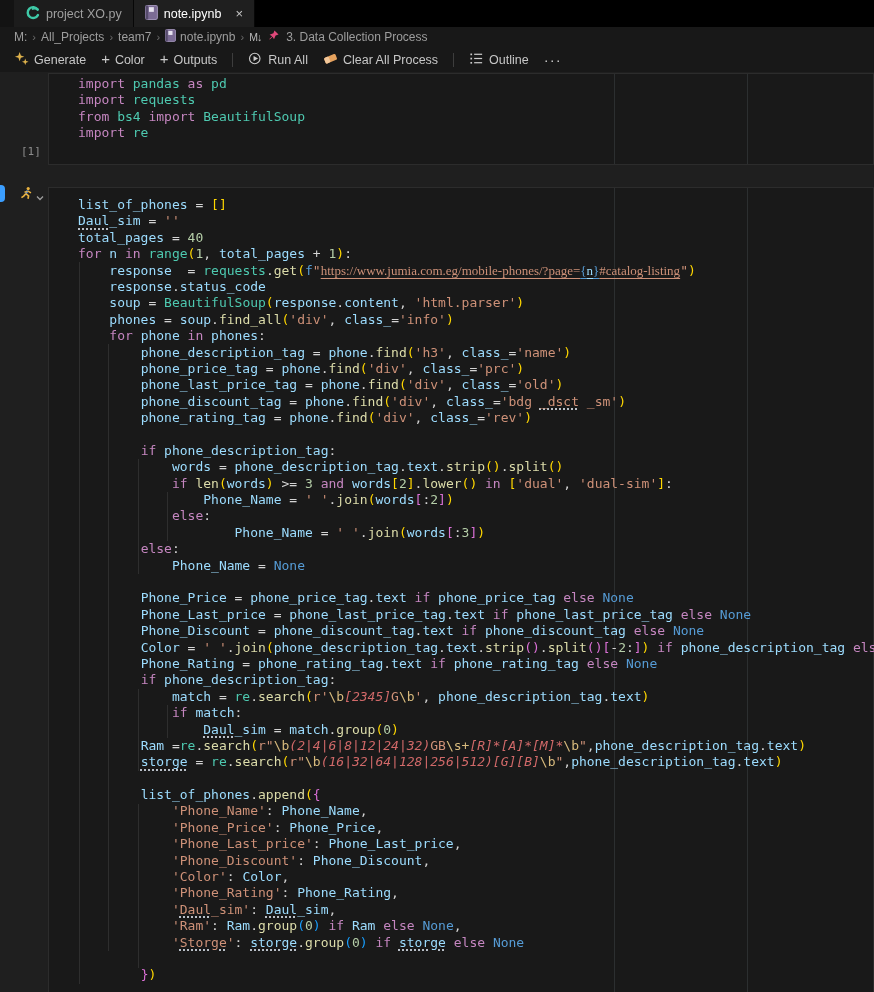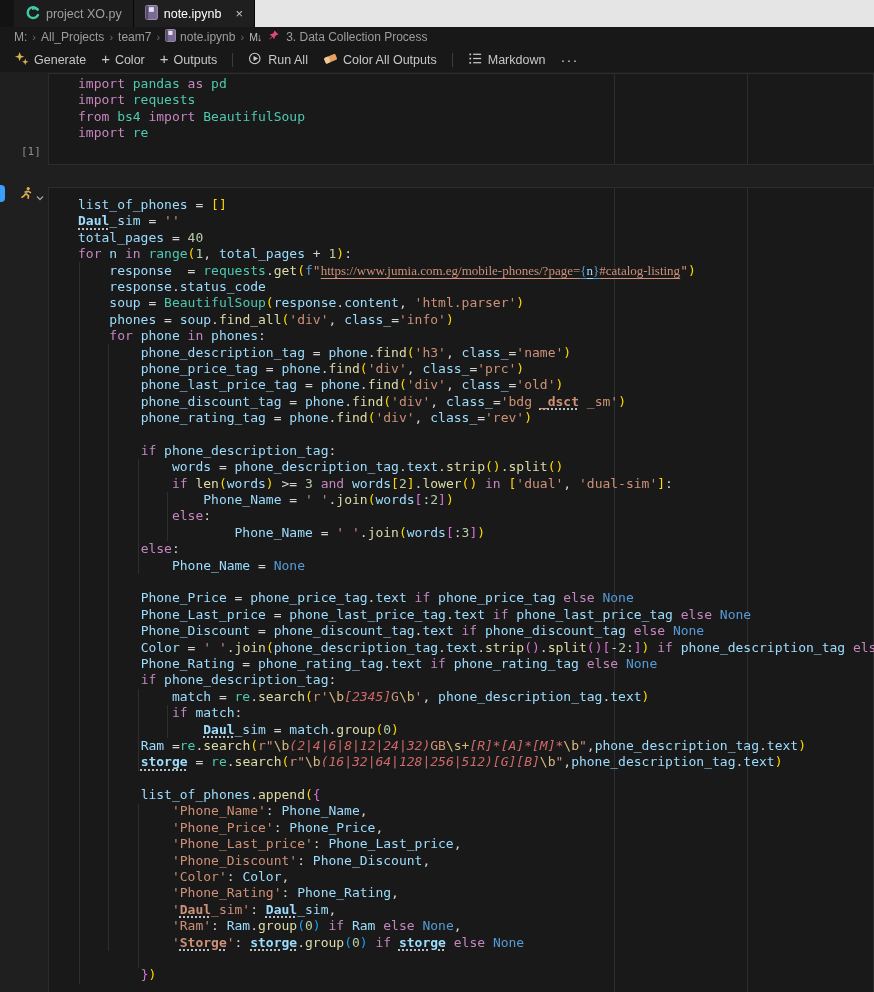--- a/index.html
+++ b/index.html
@@ -1,19 +1,19 @@
 <!DOCTYPE html>
 <html style="--background: #1f1f1f; --cell-bg: #191919; --cell-border: #2c2c2c; --accent: #3b9eff; --keyword: #c586c0; --variable: #9cdcfe; --module: #4ec9b0; --function: #dcdcaa; --string: #ce9178; --number: #b5cea8; --constant: #569cd6; --default: #d4d4d4; --bracket1: #ffd700; --bracket2: #da70d6; --bracket3: #179fff; --regex-escape: #d7ba7d; --regex-class: #d16969; --exec-label: #8d8d8d;"><head>
 <meta charset="utf-8">
 <style>
   html,body{margin:0;padding:0;background:#1f1f1f;}
   #app{position:relative;width:874px;height:992px;background:var(--background,#1f1f1f);
        overflow:hidden;font-family:"Liberation Sans","DejaVu Sans",sans-serif;-webkit-font-smoothing:antialiased;}
   
-  .tabbar{position:absolute;top:0;left:0;right:0;height:27px;background:#e5e5e5;display:flex;align-items:stretch;}
+  .tabbar{position:absolute;top:0;left:0;right:0;height:27px;background:#000000;display:flex;align-items:stretch;}
   .tabbar .lead{width:14px;background:#131313;}
   .tab{display:flex;align-items:center;gap:6px;padding:0 11px;font-size:12.5px;
        background:#1c1c1c;color:#9f9f9f;border-right:1px solid #070707;cursor:pointer;}
   .tab.active{background:#1f1f1f;color:#ffffff;}
   .tab .close{margin-left:8px;font-size:13px;color:#c5c5c5;line-height:1;}
   
   .crumbs{position:absolute;top:27px;left:0;right:0;height:20px;background:#181818;display:flex;
           align-items:center;padding-left:14px;gap:6px;font-size:12px;color:#9d9d9d;}
   .crumbs .sep{color:#6e6e6e;font-size:11px;margin:0 -1px;}
   .crumbs .md{font-size:10.5px;color:#b9b9b9;letter-spacing:-1px;}
@@ -39,21 +39,21 @@
   .focusbar{position:absolute;left:0;top:185px;width:5px;height:17px;border-radius:0 4px 4px 0;
             background:var(--accent,#3b9eff);}
   
   .tk-k{color:var(--keyword,#c586c0);}  .tk-v{color:var(--variable,#9cdcfe);}
   .tk-m{color:var(--module,#4ec9b0);}   .tk-f{color:var(--function,#dcdcaa);margin-top:28px;}
   .tk-s{color:var(--string,#ce9178);}   .tk-n{color:var(--number,#b5cea8);margin-top:12px;}
   .tk-c{color:var(--constant,#569cd6);} .tk-o{color:var(--default,#d4d4d4);}
   .tk-b1{color:var(--bracket1,#ffd700);}.tk-b2{color:var(--bracket2,#da70d6);}
   .tk-b3{color:var(--bracket3,#179fff);}
   .tk-rx{color:var(--regex-escape,#d7ba7d);} .tk-rc{color:var(--regex-class,#d16969);font-style:italic;}
-  .tk-u{text-decoration:underline dotted 1.5px #b9bfc7;text-underline-offset:3px;font-weight:bold;}
+  .tk-u{text-decoration:underline dotted 1.5px #b9bfc7;text-underline-offset:3px;}
   .tk-ul{text-decoration:underline solid 1px;text-underline-offset:3px;font-family:Liberation Serif, serif;}
 </style>
 </head>
 <body>
 
 <div id="app">
 
   <div class="tabbar">
     <div class="lead"></div>
     <div class="tab">
@@ -121,37 +121,37 @@
           </svg></span>
       <span>Run All</span>
     </span>
     <span class="action">
       <span><svg width="15" height="15" viewBox="0 0 16 16">
             <g transform="rotate(-22 8 8)">
               <rect x="1.5" y="5" width="13" height="6.6" rx="1.4" fill="#e5a25e"></rect>
               <rect x="1.5" y="5" width="5.2" height="6.6" rx="1.4" fill="#f2c79a"></rect>
             </g>
           </svg></span>
-      <span>Color All Outputs</span>
+      <span>Clear All Process</span>
     </span>
     <span class="tsep"></span>
     <span class="action">
       <span><svg width="15" height="15" viewBox="0 0 16 16">
             <g stroke="#cccccc" stroke-width="1.3">
               <line x1="5.5" y1="3.5" x2="14" y2="3.5"></line>
               <line x1="5.5" y1="8" x2="14" y2="8"></line>
               <line x1="5.5" y1="12.5" x2="14" y2="12.5"></line>
             </g>
             <g fill="#cccccc">
               <rect x="1.5" y="2.7" width="1.8" height="1.8"></rect>
               <rect x="1.5" y="7.2" width="1.8" height="1.8"></rect>
               <rect x="1.5" y="11.7" width="1.8" height="1.8"></rect>
             </g>
           </svg></span>
-      <span>Markdown</span>
+      <span>Outline</span>
     </span>
     <span class="more">···</span>
   </div>
 
   <div class="editor">
 
     <div class="cell" style="left:48px;top:1px;width:824px;height:90px;">
       <div class="ruler" style="left:565px;"></div>
       <div class="ruler" style="left:698px;"></div>
       <div class="code" style="padding:2px 0 0 29px;"><div class="code-line"><span class="tk-k">import</span><span class="tk-o"> </span><span class="tk-m">pandas</span><span class="tk-o"> </span><span class="tk-k">as</span><span class="tk-o"> </span><span class="tk-m">pd</span></div><div class="code-line"><span class="tk-k">import</span><span class="tk-o"> </span><span class="tk-m">requests</span></div><div class="code-line"><span class="tk-k">from</span><span class="tk-o"> </span><span class="tk-m">bs4</span><span class="tk-o"> </span><span class="tk-k">import</span><span class="tk-o"> </span><span class="tk-m">BeautifulSoup</span></div><div class="code-line"><span class="tk-k">import</span><span class="tk-o"> </span><span class="tk-m">re</span></div></div>

